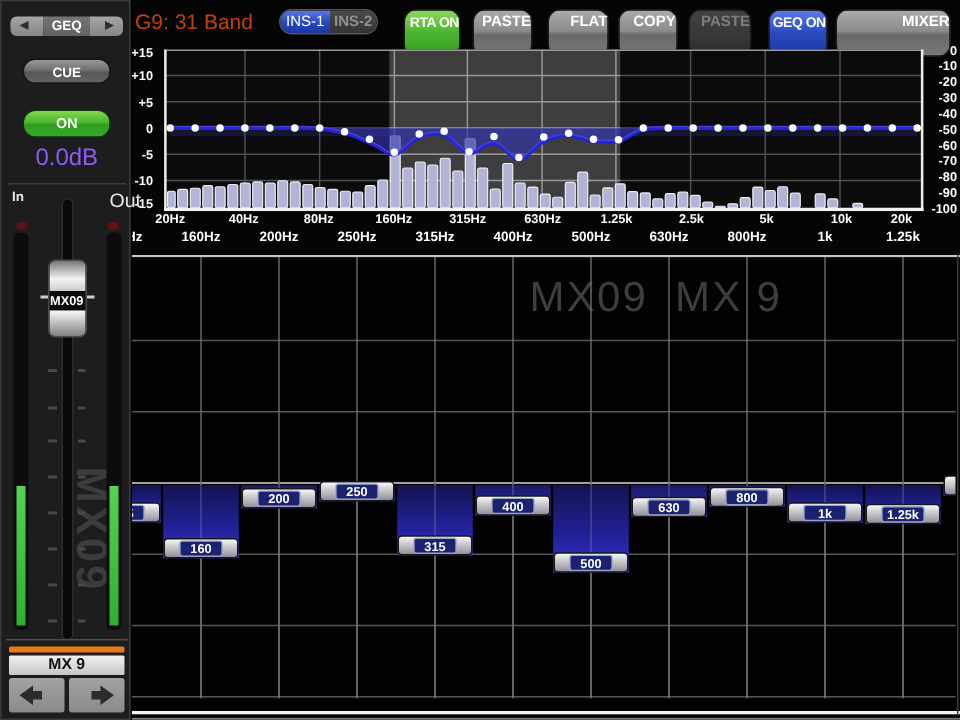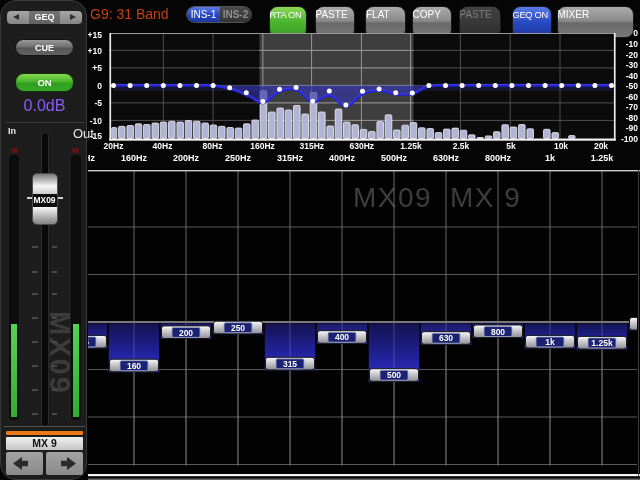--- a/index.html
+++ b/index.html
@@ -1,25 +1,25 @@
 <!DOCTYPE html>
 <html><head><meta charset="utf-8">
 <style>
 *{margin:0;padding:0;box-sizing:border-box}
 html,body{width:640px;height:480px;background:#050505;overflow:hidden;font-family:"Liberation Sans",sans-serif}
 #page{position:relative;width:640px;height:480px}
 .abs{position:absolute}
 
-#side{position:absolute;left:0;top:0;width:87px;height:480px;background:#1d1d1d;border:1px solid #3a3a3a;border-radius:16px}
+#side{position:absolute;left:0;top:0;width:87px;height:480px;background:#1d1d1d;border:1px solid #3a3a3a;border-radius:0}
 .navbtn{position:absolute;top:9.5px;height:13px;background:linear-gradient(#a6a6a6,#858585);}
 #geqlab{position:absolute;left:28px;top:9.5px;width:31px;height:13px;background:linear-gradient(#757575,#616161);color:#fff;font-weight:bold;font-size:9px;text-align:center;line-height:13px}
 .tri{position:absolute;top:12.5px;width:0;height:0;border-top:3.5px solid transparent;border-bottom:3.5px solid transparent}
 .pill{position:absolute;border-radius:9px;color:#fff;font-weight:bold;text-align:center;border:1px solid #141414}
 
-.tb{position:absolute;top:6px;height:32px;border-radius:8.5px;color:#fff;font-weight:normal;font-size:10px;text-align:left;line-height:16px;border:1px solid #1a1a1a}
+.tb{position:absolute;top:6px;height:32px;border-radius:8.5px;color:#fff;font-weight:bold;font-size:10px;text-align:right;line-height:16px;border:1px solid #1a1a1a}
 .grey{background:linear-gradient(#ababab,#8a8a8a 46%,#696969 54%,#787878)}
 .dark{background:linear-gradient(#424242,#2e2e2e);color:#7d7d7d}
 .blue{background:linear-gradient(#5a7ae8,#2a4ac0 50%,#1c36a4)}
 .green{background:linear-gradient(#8cd858,#4cb42e 50%,#359e22)}
 </style></head>
 <body>
 <div id="page">
 <div id="side">
   <div class="navbtn" style="left:6px;width:22px;border-radius:4px 0 0 4px"></div>
   <div class="navbtn" style="left:59px;width:22px;border-radius:0 4px 4px 0"></div>

